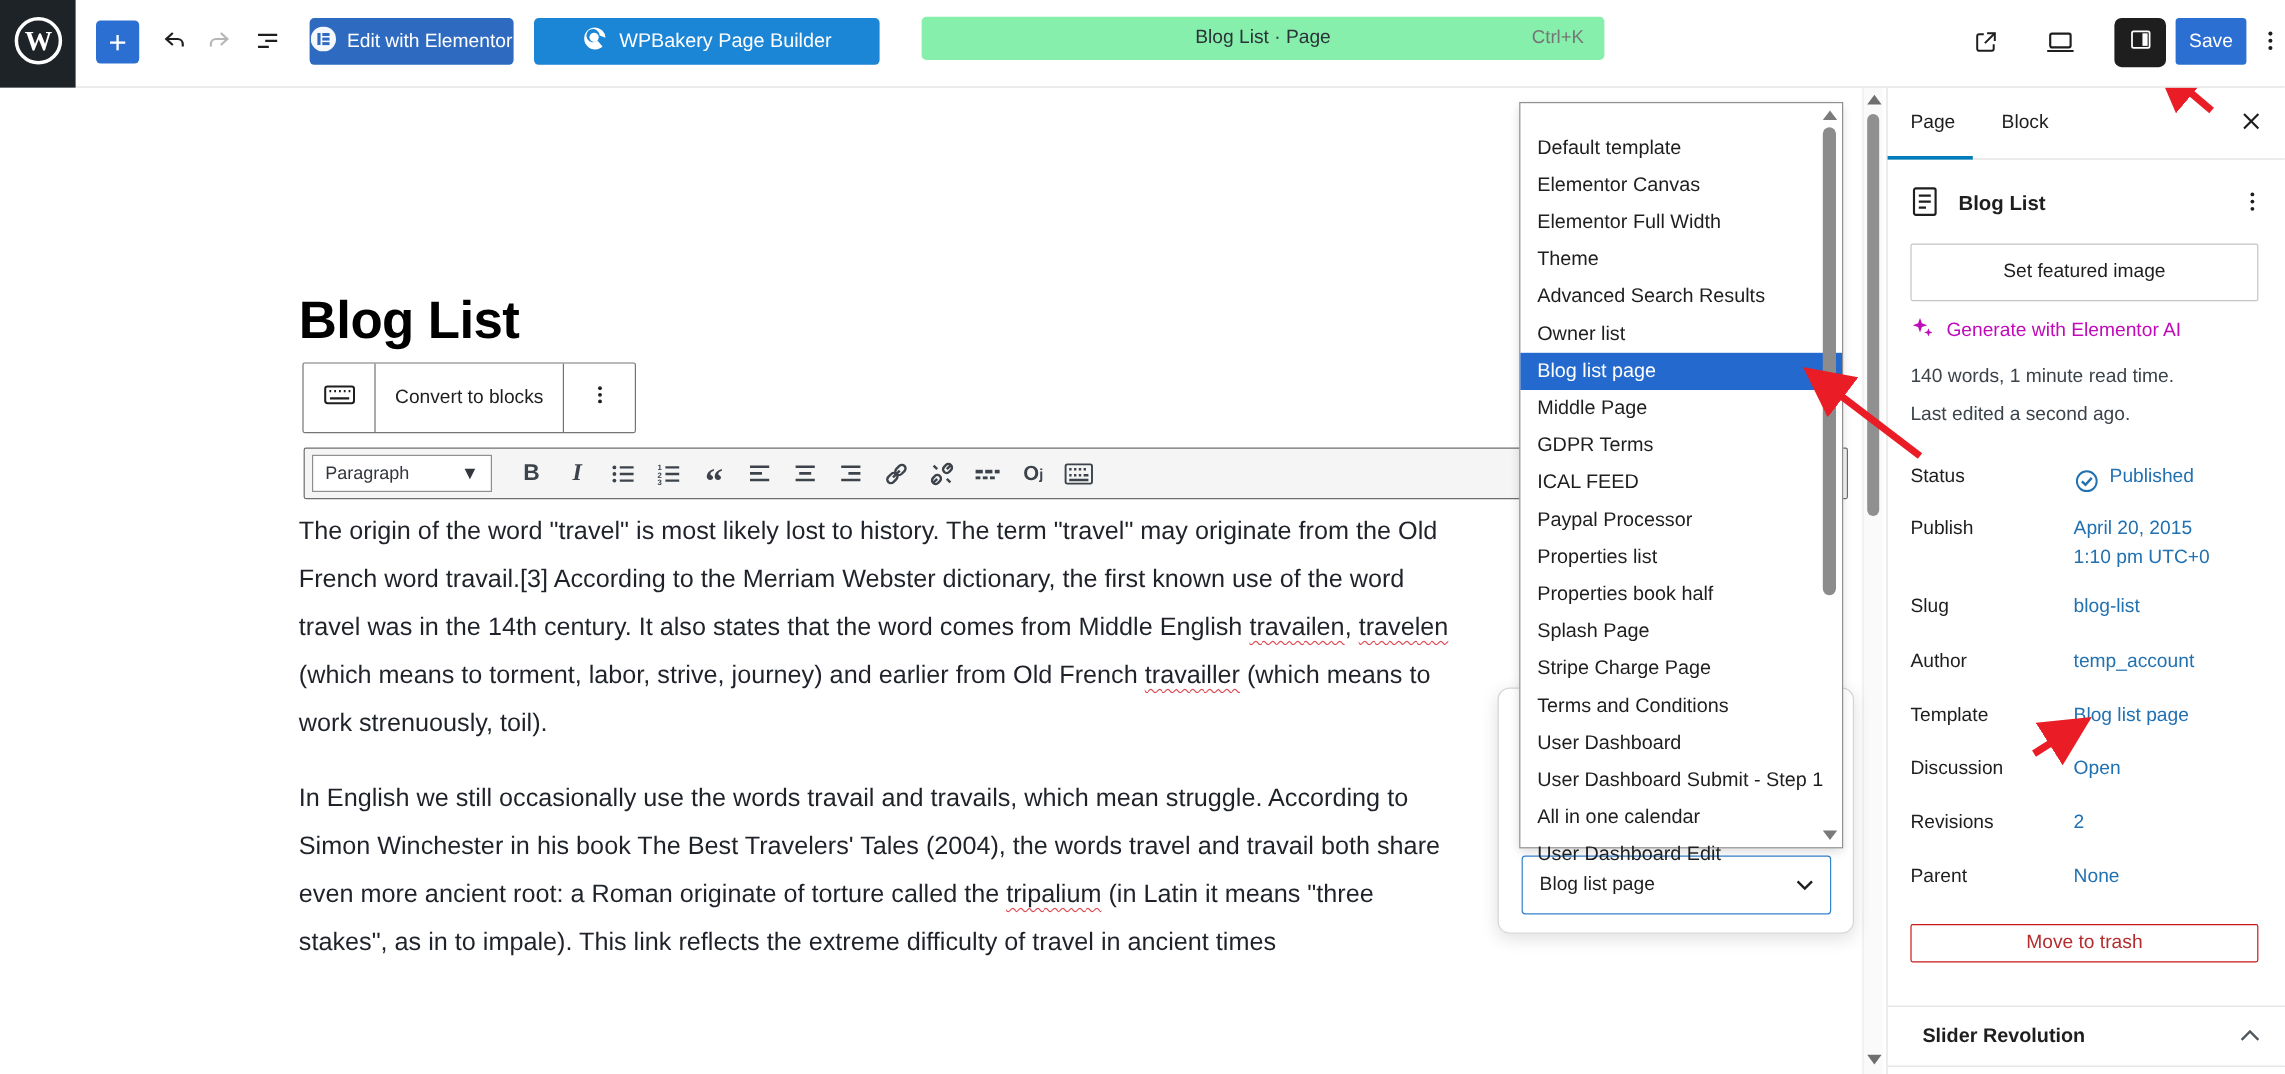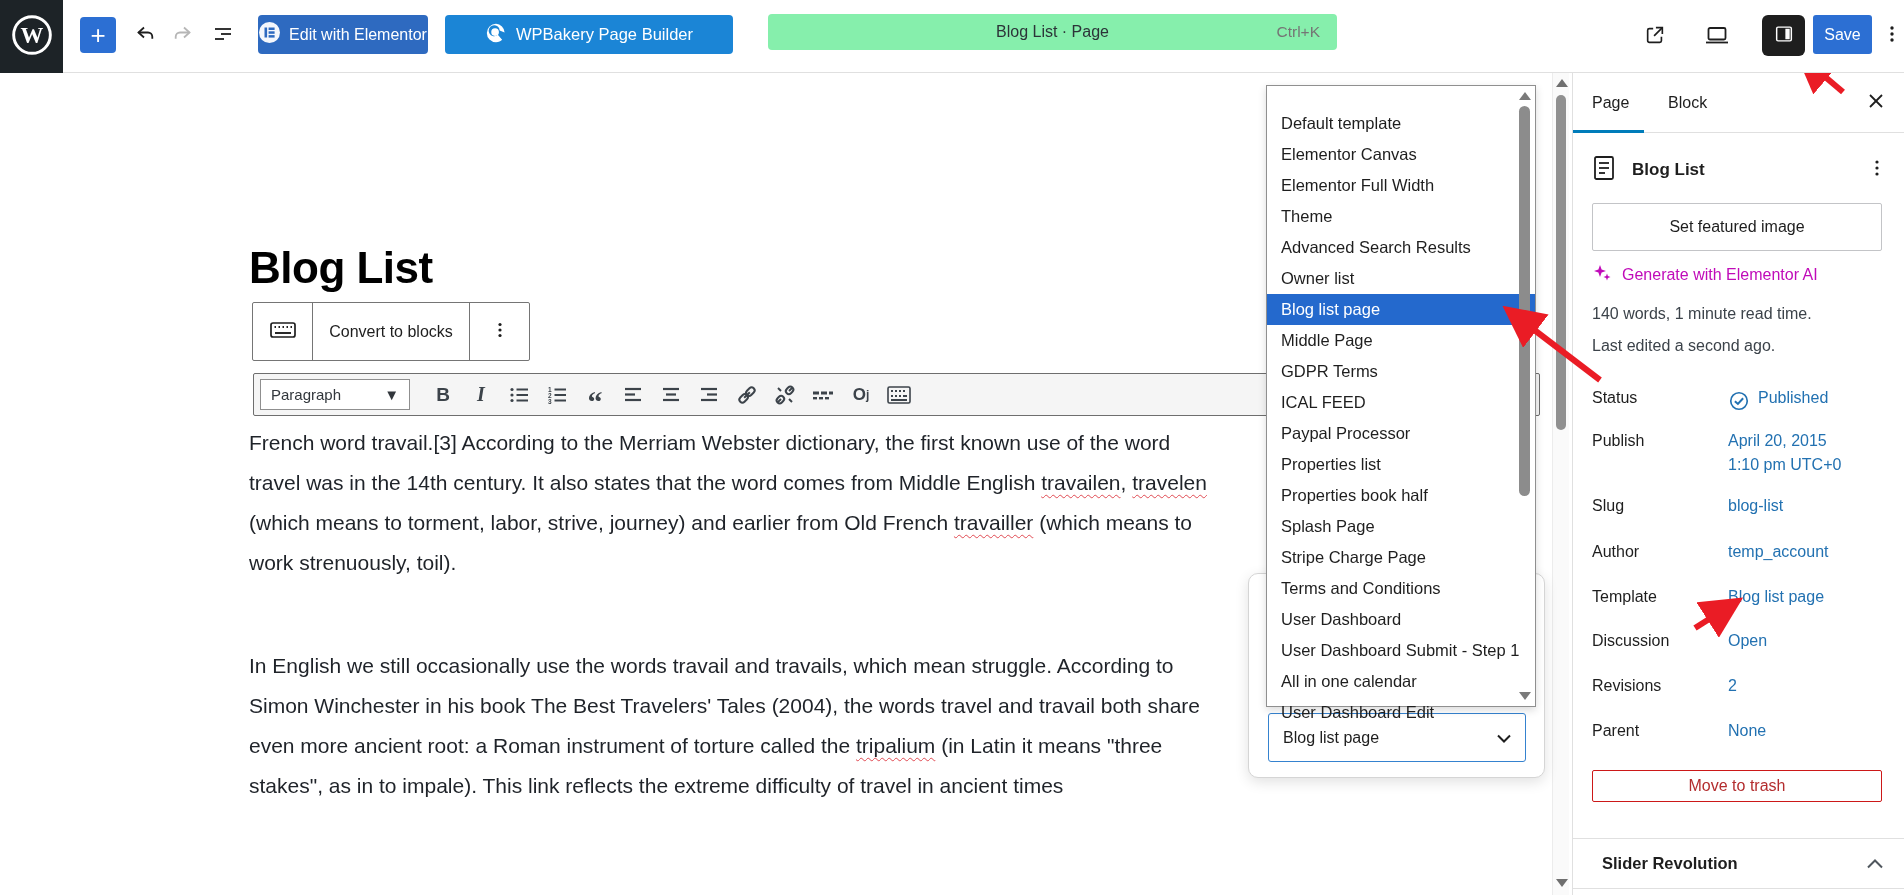--- a/index.html
+++ b/index.html
@@ -365,29 +365,30 @@
               <line x1="10" y1="13" x2="12" y2="13"></line>
               <line x1="14" y1="13" x2="16" y2="13"></line>
               <line x1="18" y1="13" x2="22" y2="13"></line>
               <line x1="6" y1="17" x2="22" y2="17"></line>
             </g>
           </svg>
         </div>
     </div>
 
     <div id="para1" class="para">
+        <div class="tline"><span>The origin of the word "travel" is most likely lost to history. The term "travel" may originate from the Old</span></div>
         <div class="tline"><span>French word travail.[3] According to the Merriam Webster dictionary, the first known use of the word</span></div>
         <div class="tline"><span>travel was in the 14th century. It also states that the word comes from Middle English </span><span class="misspell">travailen</span><span>, </span><span class="misspell">travelen</span></div>
         <div class="tline"><span>(which means to torment, labor, strive, journey) and earlier from Old French </span><span class="misspell">travailler</span><span> (which means to</span></div>
         <div class="tline"><span>work strenuously, toil).</span></div>
       </div>
     <div id="para2" class="para">
         <div class="tline"><span>In English we still occasionally use the words travail and travails, which mean struggle. According to</span></div>
         <div class="tline"><span>Simon Winchester in his book The Best Travelers' Tales (2004), the words travel and travail both share</span></div>
-        <div class="tline"><span>even more ancient root: a Roman instrument of torture called the </span><span class="misspell">tripalium</span><span> (in Latin it means "three</span></div>
+        <div class="tline"><span>even more ancient root: a Roman originate of torture called the </span><span class="misspell">tripalium</span><span> (in Latin it means "three</span></div>
         <div class="tline"><span>stakes", as in to impale). This link reflects the extreme difficulty of travel in ancient times</span></div>
       </div>
   </div>
 
   <div id="canvas-scrollbar">
     <div id="canvas-up" class="scroll-arrow"></div>
     <div id="canvas-thumb"></div>
     <div id="canvas-down" class="scroll-arrow"></div>
   </div>
 

